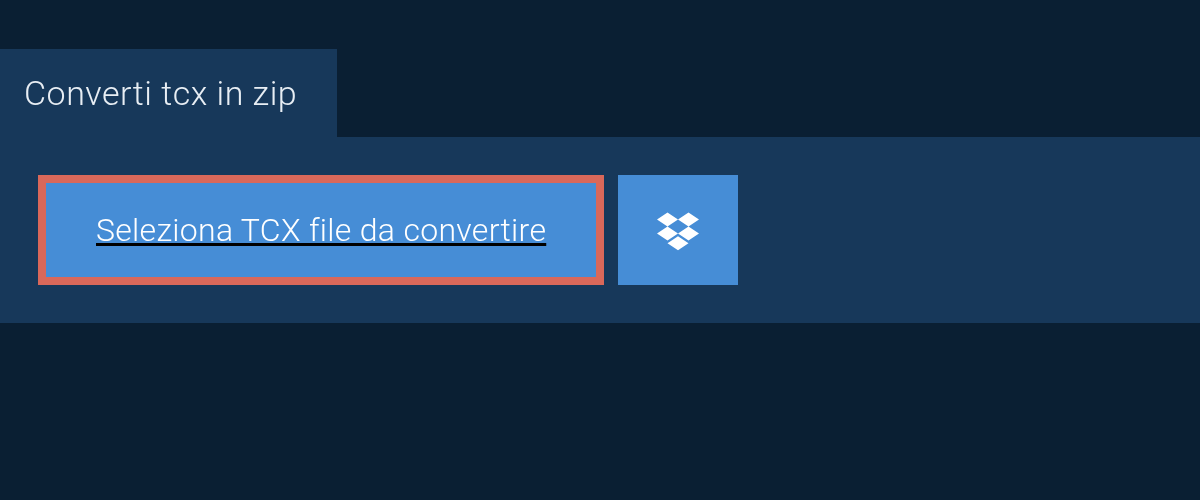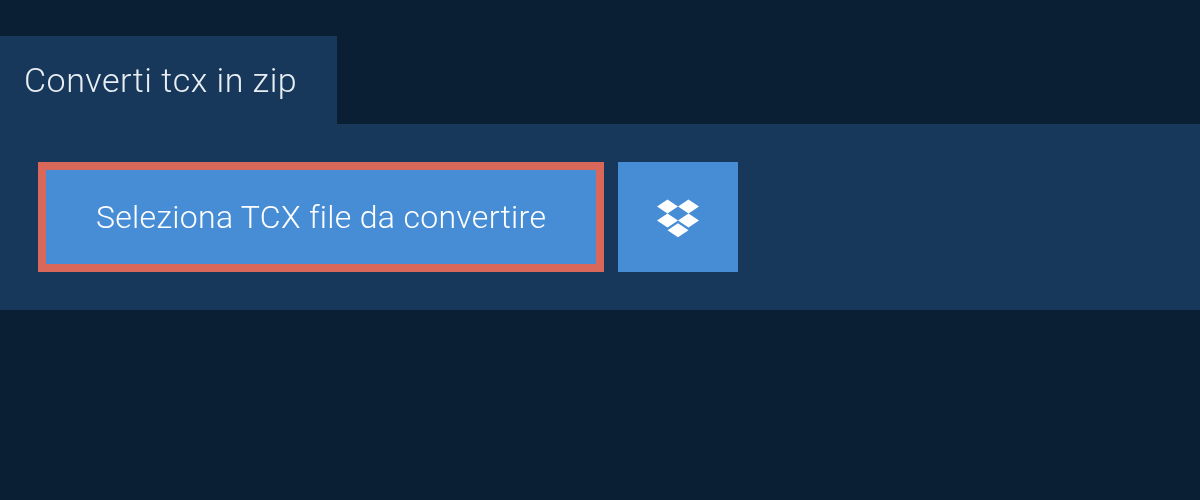--- a/index.html
+++ b/index.html
@@ -11,32 +11,33 @@
       width: 1200px;
       height: 500px;
       background: #0a1f33;
       font-family: -apple-system, BlinkMacSystemFont, "Segoe UI", Roboto, "Helvetica Neue", Arial, sans-serif;
       overflow: hidden;
     }
     .tab {
       background: #17385a;
       display: inline-block;
       padding: 24px 40px 24px 24px;
-      margin-top: 36px;
+      margin-top: 49px;
     }
     .tab-label {
       color: #e8eef4;
       font-size: 34px;
       font-weight: 300;
       letter-spacing: 0.5px;
     }
     .panel {
       background: #17385a;
       padding: 38px 38px;
       width: 100%;
+      text-decoration: underline;
     }
     .button-row {
       display: flex;
       gap: 14px;
     }
     .select-button {
       background: #468dd6;
       border: 8px solid #d9685a;
       color: #ffffff;
       font-size: 32px;

